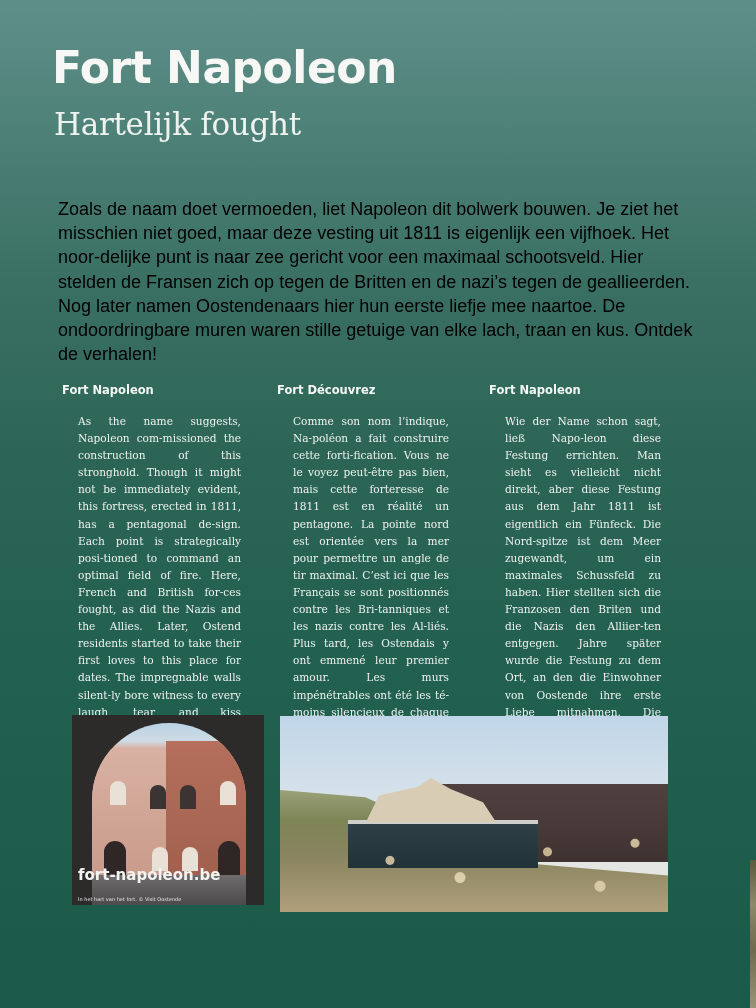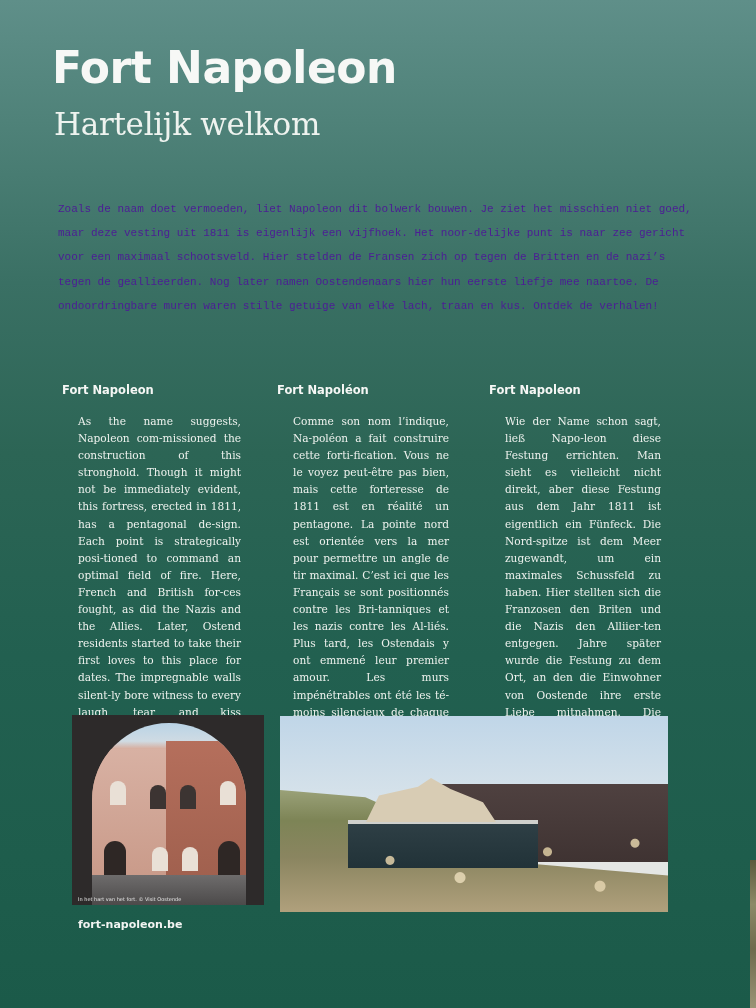--- a/index.html
+++ b/index.html
@@ -18,22 +18,22 @@
     font-family:"DejaVu Sans", sans-serif; font-weight:bold;
     font-size:44px; letter-spacing:-0.5px; color:#f7f8f6; margin:0;
   }
   .subtitle {
     position:absolute; left:54px; top:106px;
     font-family:"DejaVu Serif", serif; font-weight:normal;
     font-size:31px; color:#eef3ef; margin:0; letter-spacing:-0.3px;
   }
   .intro {
     position:absolute; left:58px; top:197px; width:640px;
-    font-family:Liberation Mono, monospace; font-size:11px; line-height:24.2px;
-    color:#4c1d95; margin:0; text-align:left;
+    font-family:Liberation Sans, sans-serif; font-size:18px; line-height:24.2px;
+    color:#000000; margin:0; text-align:left;
   }
   .col {
     position:absolute; top:383px;
   }
   .col h3 {
     margin:0 0 4px 0; font-family:"DejaVu Sans", sans-serif; font-weight:bold;
     font-size:11.5px; color:#f6f7f5;
   }
   .col p {
     margin:16px; font-family:"DejaVu Serif", serif; font-size:10.6px; line-height:17.1px;
@@ -100,40 +100,40 @@
     background:
       radial-gradient(circle at 20% 40%, #d8c8a4 0 4px, transparent 5px),
       radial-gradient(circle at 40% 60%, #e4d6b4 0 5px, transparent 6px),
       radial-gradient(circle at 65% 30%, #d4c29c 0 4px, transparent 5px),
       radial-gradient(circle at 80% 70%, #e0d0ac 0 5px, transparent 6px),
       radial-gradient(circle at 90% 20%, #d9c9a3 0 4px, transparent 5px);
     opacity:0.9;
   }
 
   .website {
-    position:absolute; left:78px; top:918px; font-family:"DejaVu Sans", sans-serif;
-    font-weight:bold; font-size:11px; color:#f2f4f2;
+    position:absolute; left:78px; top:866px; font-family:"DejaVu Sans", sans-serif;
+    font-weight:bold; font-size:15px; color:#f2f4f2;
   }
 </style>
 </head>
 <body>
 
 <div class="edge-strip"></div>
 
 <h1 class="title">Fort Napoleon</h1>
-<h2 class="subtitle">Hartelijk welkom</h2>
+<h2 class="subtitle">Hartelijk fought</h2>
 
 <p class="intro">Zoals de naam doet vermoeden, liet Napoleon dit bolwerk bouwen. Je ziet het misschien niet goed, maar deze vesting uit 1811 is eigenlijk een vijfhoek. Het noor-delijke punt is naar zee gericht voor een maximaal schootsveld. Hier stelden de Fransen zich op tegen de Britten en de nazi’s tegen de geallieerden. Nog later namen Oostendenaars hier hun eerste liefje mee naartoe. De ondoordringbare muren waren stille getuige van elke lach, traan en kus. Ontdek de verhalen!</p>
 
 <div class="col col-en">
   <h3>Fort Napoleon</h3>
   <p>As the name suggests, Napoleon com-missioned the construction of this stronghold. Though it might not be immediately evident, this fortress, erected in 1811, has a pentagonal de-sign. Each point is strategically posi-tioned to command an optimal field of fire. Here, French and British for-ces fought, as did the Nazis and the Allies. Later, Ostend residents started to take their first loves to this place for dates. The impregnable walls silent-ly bore witness to every laugh, tear, and kiss exchanged within. Discover all these stories!</p>
 </div>
 <div class="col col-fr">
-  <h3>Fort Napoléon</h3>
+  <h3>Fort Découvrez</h3>
   <p>Comme son nom l’indique, Na-poléon a fait construire cette forti-fication. Vous ne le voyez peut-être pas bien, mais cette forteresse de 1811 est en réalité un pentagone. La pointe nord est orientée vers la mer pour permettre un angle de tir maximal. C’est ici que les Français se sont positionnés contre les Bri-tanniques et les nazis contre les Al-liés. Plus tard, les Ostendais y ont emmené leur premier amour. Les murs impénétrables ont été les té-moins silencieux de chaque rire, larme et baiser. Découvrez les his-toires!</p>
 </div>
 <div class="col col-de">
   <h3>Fort Napoleon</h3>
   <p>Wie der Name schon sagt, ließ Napo-leon diese Festung errichten. Man sieht es vielleicht nicht direkt, aber diese Festung aus dem Jahr 1811 ist eigentlich ein Fünfeck. Die Nord-spitze ist dem Meer zugewandt, um ein maximales Schussfeld zu haben. Hier stellten sich die Franzosen den Briten und die Nazis den Alliier-ten entgegen. Jahre später wurde die Festung zu dem Ort, an den die Einwohner von Oostende ihre erste Liebe mitnahmen. Die undurch-dringlichen Mauern waren stumme Zeugen eines jeden Lachens, jeder Träne und jedes Kusses. Entdecken Sie die Geschichten!</p>
 </div>
 
 <div class="photo photo-courtyard">
   <div class="arch-opening">
     <div class="wall-left"></div>

